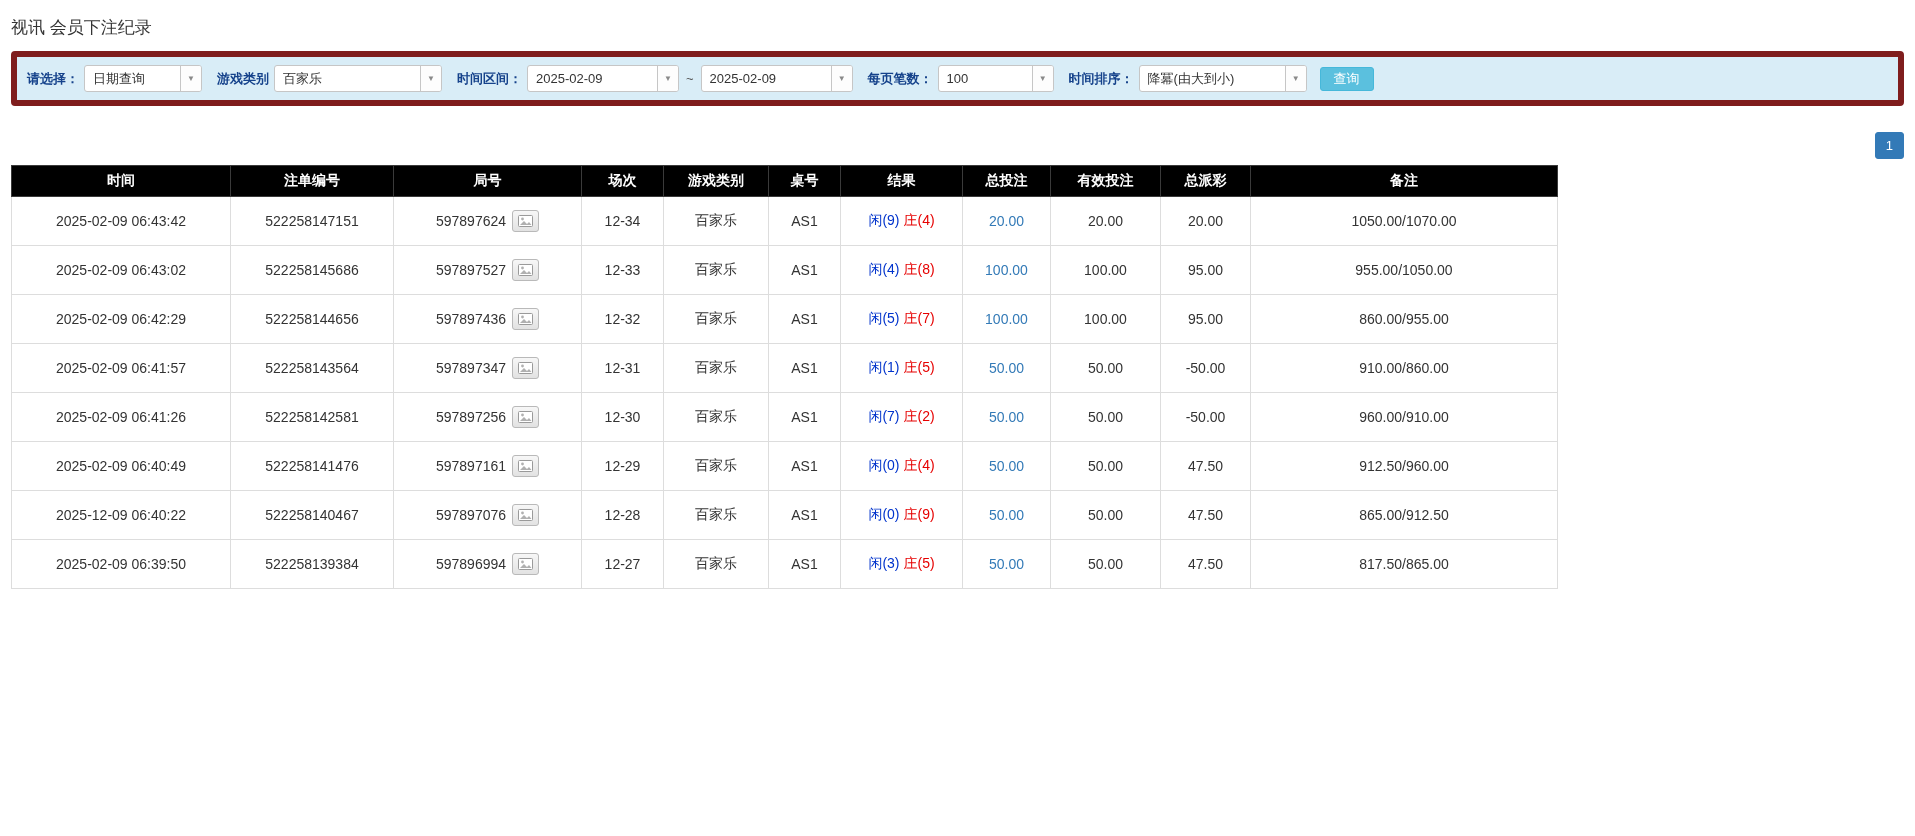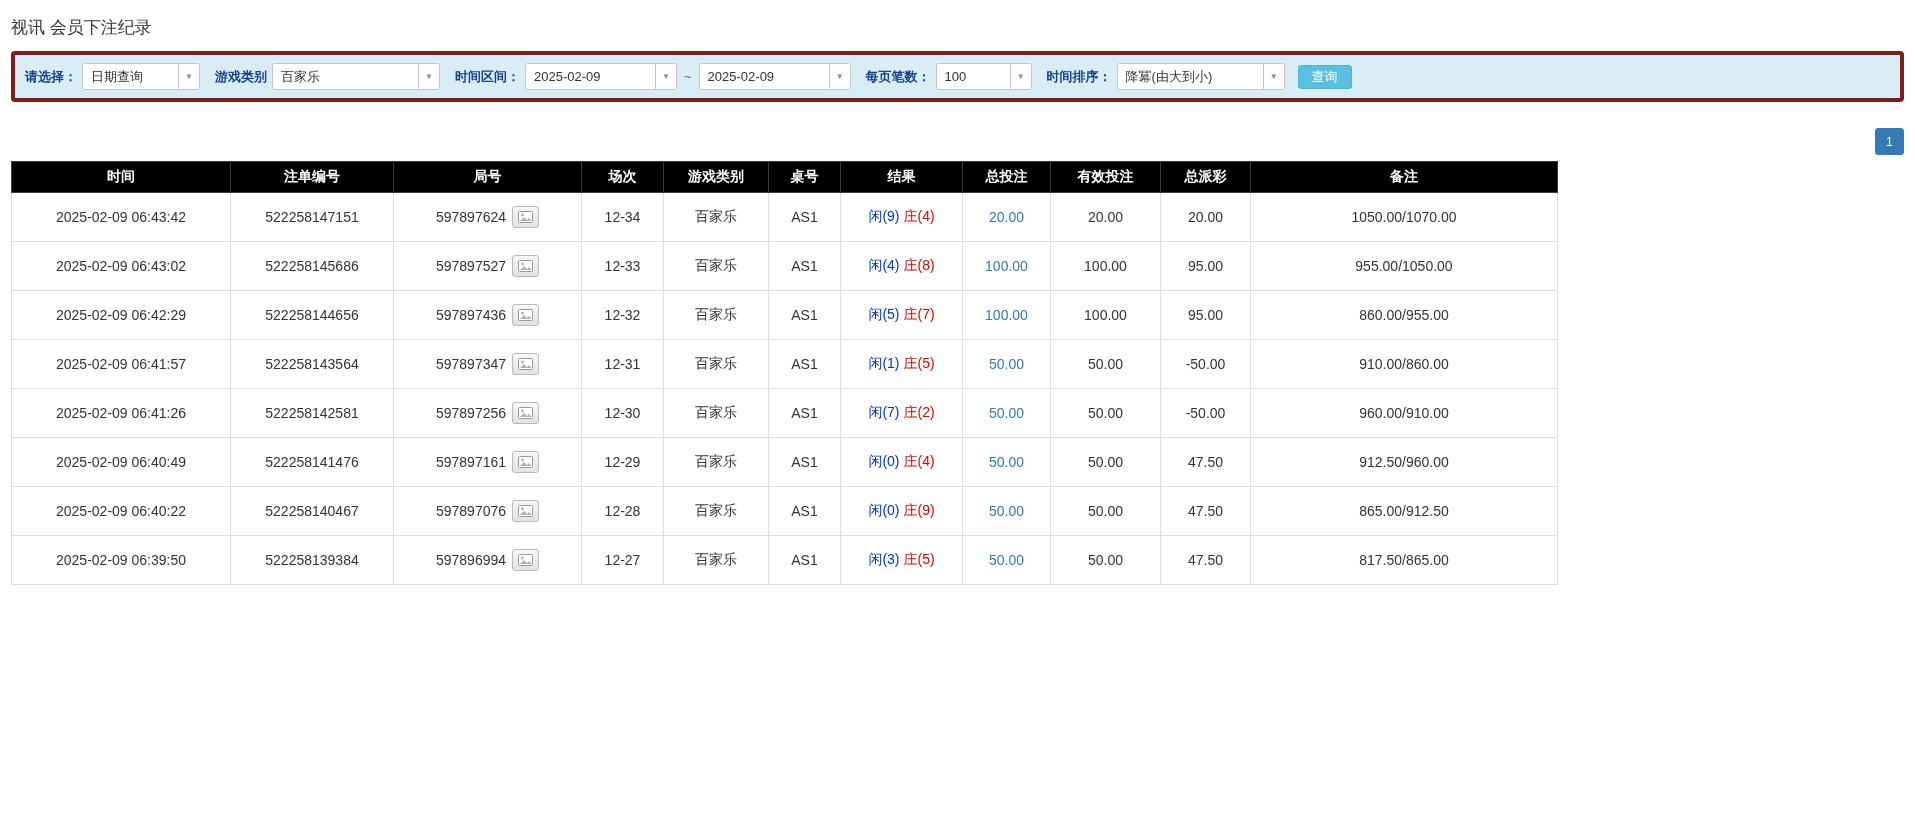--- a/index.html
+++ b/index.html
@@ -8,21 +8,21 @@
     font-family: "Liberation Sans", "DejaVu Sans", sans-serif;
     width: 1915px; height: 836px; overflow: hidden; color: #333;
   }
   .page-title {
     font-size: 17px; color: #333; padding: 16px 0 4px 11px; font-weight: 400;
   }
   
   .filter-bar {
     margin: 8px 11px 0 11px;
     background: #d9edf7;
-    border: 4px solid #7f1d1d;
+    border: 6px solid #7f1d1d;
     border-radius: 4px;
     padding: 8px 10px;
     display: flex; align-items: center; gap: 5px;
     font-size: 13px;
   }
   .filter-label { color: #15428b; font-weight: bold; white-space: nowrap; margin-left: 10px; }
   .filter-label:first-child { margin-left: 0; }
   .ui-select, .ui-datefield {
     background: #fff; border: 1px solid #c6c6c6; border-radius: 3px;
     height: 27px; display: inline-flex; align-items: center;
@@ -116,21 +116,21 @@
       <span class="val">2025-02-09</span>
       <span class="caret-box">▼</span>
     </div>
     <span class="tilde">~</span>
     <div class="ui-datefield" style="width:152px">
       <span class="val">2025-02-09</span>
       <span class="caret-box">▼</span>
     </div>
 
     <span class="filter-label">每页笔数：</span>
-    <div class="ui-select" style="width:96px">
+    <div class="ui-select" style="width:116px">
       <span class="val">100</span>
       <span class="caret-box">▼</span>
     </div>
 
     <span class="filter-label">时间排序：</span>
     <div class="ui-select" style="width:168px">
       <span class="val">降冪(由大到小)</span>
       <span class="caret-box">▼</span>
     </div>
 
@@ -352,21 +352,21 @@
     </td>
     <td>
       <a class="bet-link">50.00</a>
     </td>
     <td>50.00</td>
     <td>47.50</td>
     <td>912.50/960.00</td>
   </tr>
 
   <tr>
-    <td>2025-02-09 06:40:22</td>
+    <td>2025-12-09 06:40:22</td>
     <td>522258140467</td>
     <td>
       <span class="round-cell-inner">
         <span>597897076</span>
         <button class="img-btn">
           <span>
             <svg width="15" height="12" viewBox="0 0 15 12">
               <rect x="0.5" y="0.5" width="14" height="11" rx="1" fill="#fff" stroke="#9a9a9a"></rect>
               <circle cx="4.5" cy="4" r="1.4" fill="#b0b0b0"></circle>
               <path d="M2 10 L6 6 L9 9 L11 7 L13.5 10 Z" fill="#b0b0b0"></path>

